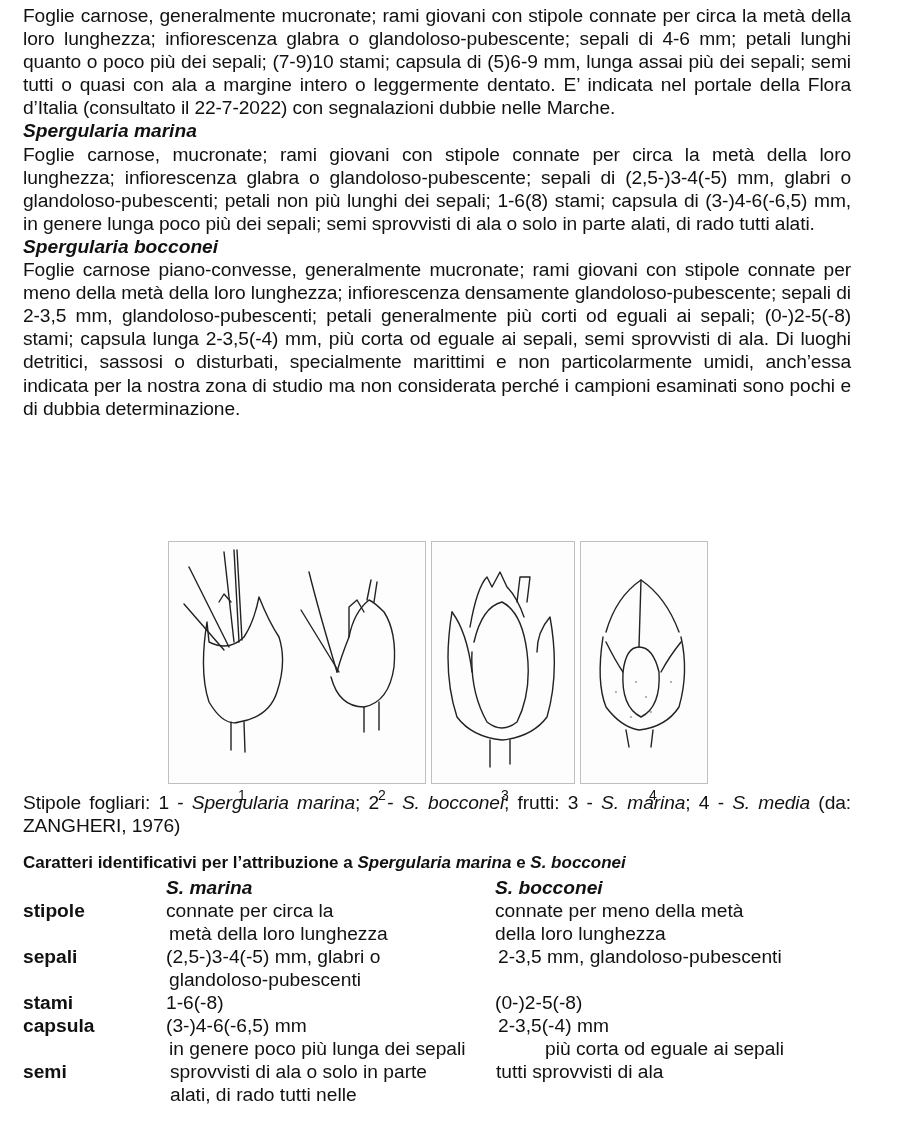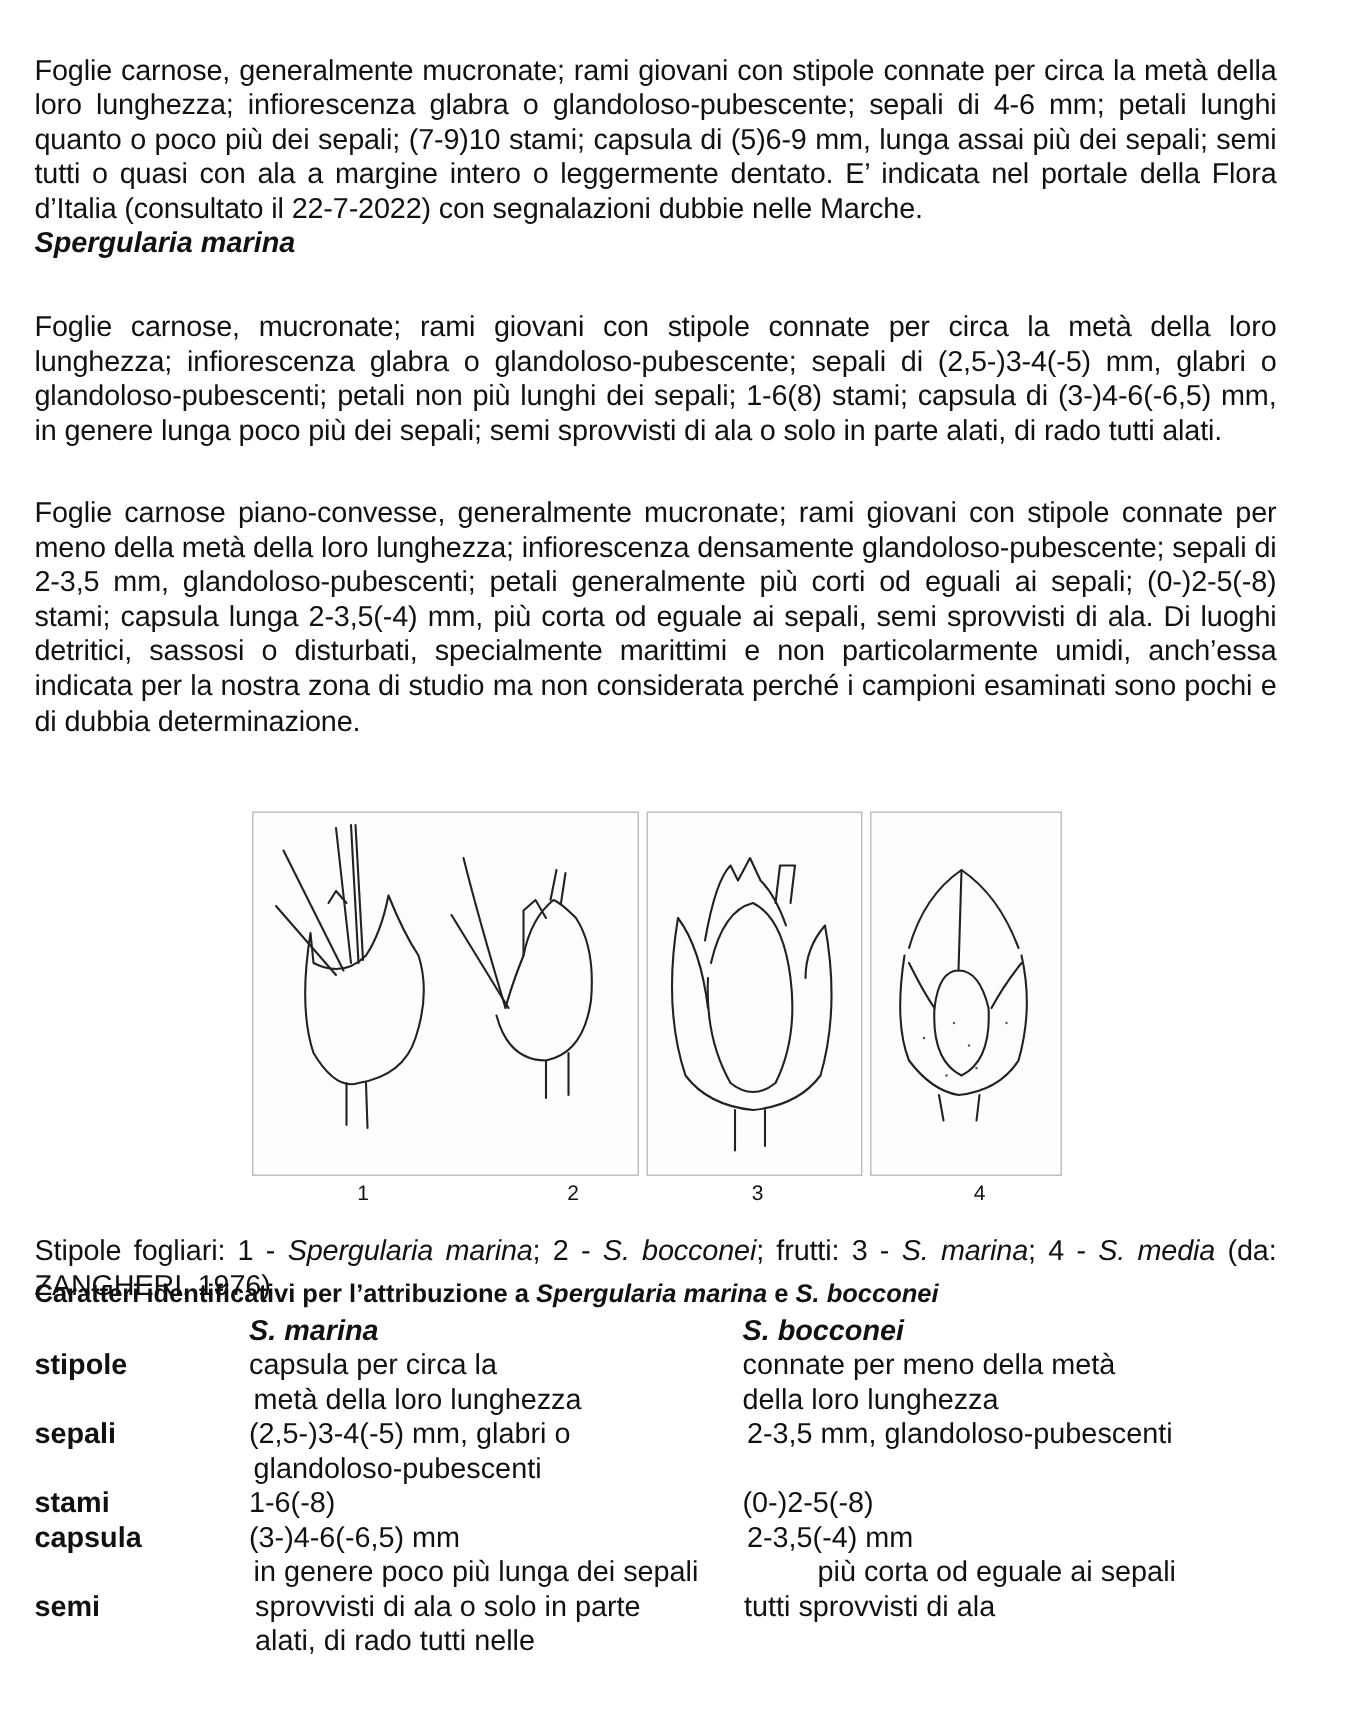--- a/index.html
+++ b/index.html
@@ -9,21 +9,21 @@
   }
   .page { position: absolute; left: 23px; top: 4px; width: 828px; }
   .p {
     font-size: 19.2px; line-height: 23.1px; text-align: justify;
     letter-spacing: -0.1px; margin: 0;
   }
   .title-line { font-size: 19.2px; line-height: 23.1px; margin: 0; }
   .title-main { font-size: 23.5px; font-weight: bold; }
   .title-main .it { font-style: italic; }
   .h-species { font-size: 19.2px; line-height: 23.1px; font-weight: bold; font-style: italic; margin: 0; }
-  .last-left { text-align-last: left; margin-top: 32px; }
+  .last-left { text-align-last: left; }
 
   
   .figure { position: absolute; left: 0; top: 0; width: 900px; height: 0; }
   .panel {
     position: absolute; background: #fdfdfd; border: 1.5px solid #bfbfbf;
     box-sizing: border-box; top: 541px; height: 243px;
   }
   .fig-num { position: absolute; top: 786px; font-size: 14px; line-height: 18px; width: 20px; text-align: center; }
   .panel svg { position: absolute; left: 0; top: 0; }
 
@@ -41,20 +41,21 @@
 </head>
 <body>
 
 <div class="page">
 
   <p class="p last-left">Foglie carnose, generalmente mucronate; rami giovani con stipole connate per circa la metà della loro lunghezza; infiorescenza glabra o glandoloso-pubescente; sepali di 4-6 mm; petali lunghi quanto o poco più dei sepali; (7-9)10 stami; capsula di (5)6-9 mm, lunga assai più dei sepali; semi tutti o quasi con ala a margine intero o leggermente dentato. E’ indicata nel portale della Flora d’Italia (consultato il 22-7-2022) con segnalazioni dubbie nelle Marche.</p>
 
   <p class="h-species">Spergularia marina</p>
   <p class="p last-left">Foglie carnose, mucronate; rami giovani con stipole connate per circa la metà della loro lunghezza; infiorescenza glabra o glandoloso-pubescente; sepali di (2,5-)3-4(-5) mm, glabri o glandoloso-pubescenti; petali non più lunghi dei sepali; 1-6(8) stami; capsula di (3-)4-6(-6,5) mm, in genere lunga poco più dei sepali; semi sprovvisti di ala o solo in parte alati, di rado tutti alati.</p>
 
+  <p class="h-species">Spergularia bocconei</p>
   <p class="p last-left">Foglie carnose piano-convesse, generalmente mucronate; rami giovani con stipole connate per meno della metà della loro lunghezza; infiorescenza densamente glandoloso-pubescente; sepali di 2-3,5 mm, glandoloso-pubescenti; petali generalmente più corti od eguali ai sepali; (0-)2-5(-8) stami; capsula lunga 2-3,5(-4) mm, più corta od eguale ai sepali, semi sprovvisti di ala. Di luoghi detritici, sassosi o disturbati, specialmente marittimi e non particolarmente umidi, anch’essa indicata per la nostra zona di studio ma non considerata perché i campioni esaminati sono pochi e di dubbia determinazione.</p>
 </div>
 
 <div class="figure">
 
   <div class="panel" style="left:168px; width:258px;">
     <svg width="258" height="243" viewBox="0 0 258 243">
       <g fill="none" stroke="#222" stroke-width="1.4" stroke-linecap="round" stroke-linejoin="round">
 
         <path d="M20 25 L60 105"></path>
@@ -118,21 +119,21 @@
 <div class="section-title"><span>Caratteri identificativi per l’attribuzione a </span><span class="it">Spergularia marina</span><span> e </span><span class="it">S. bocconei</span></div>
 
 <div class="table">
   <div class="trow" style="top:0px;">
     <span class="tcol1 colhead">S. marina</span>
     <span class="tcol2 colhead">S. bocconei</span>
   </div>
 
   <div class="trow" style="top:23px;">
     <span class="tlabel">stipole</span>
-    <span class="tcol1">capsula per circa la</span>
+    <span class="tcol1">connate per circa la</span>
     <span class="tcol2">connate per meno della metà</span>
   </div>
   <div class="trow" style="top:46px;">
     <span class="tcol1" style="left:169px;">metà della loro lunghezza</span>
     <span class="tcol2">della loro lunghezza</span>
   </div>
 
   <div class="trow" style="top:69px;">
     <span class="tlabel">sepali</span>
     <span class="tcol1">(2,5-)3-4(-5) mm, glabri o</span>

